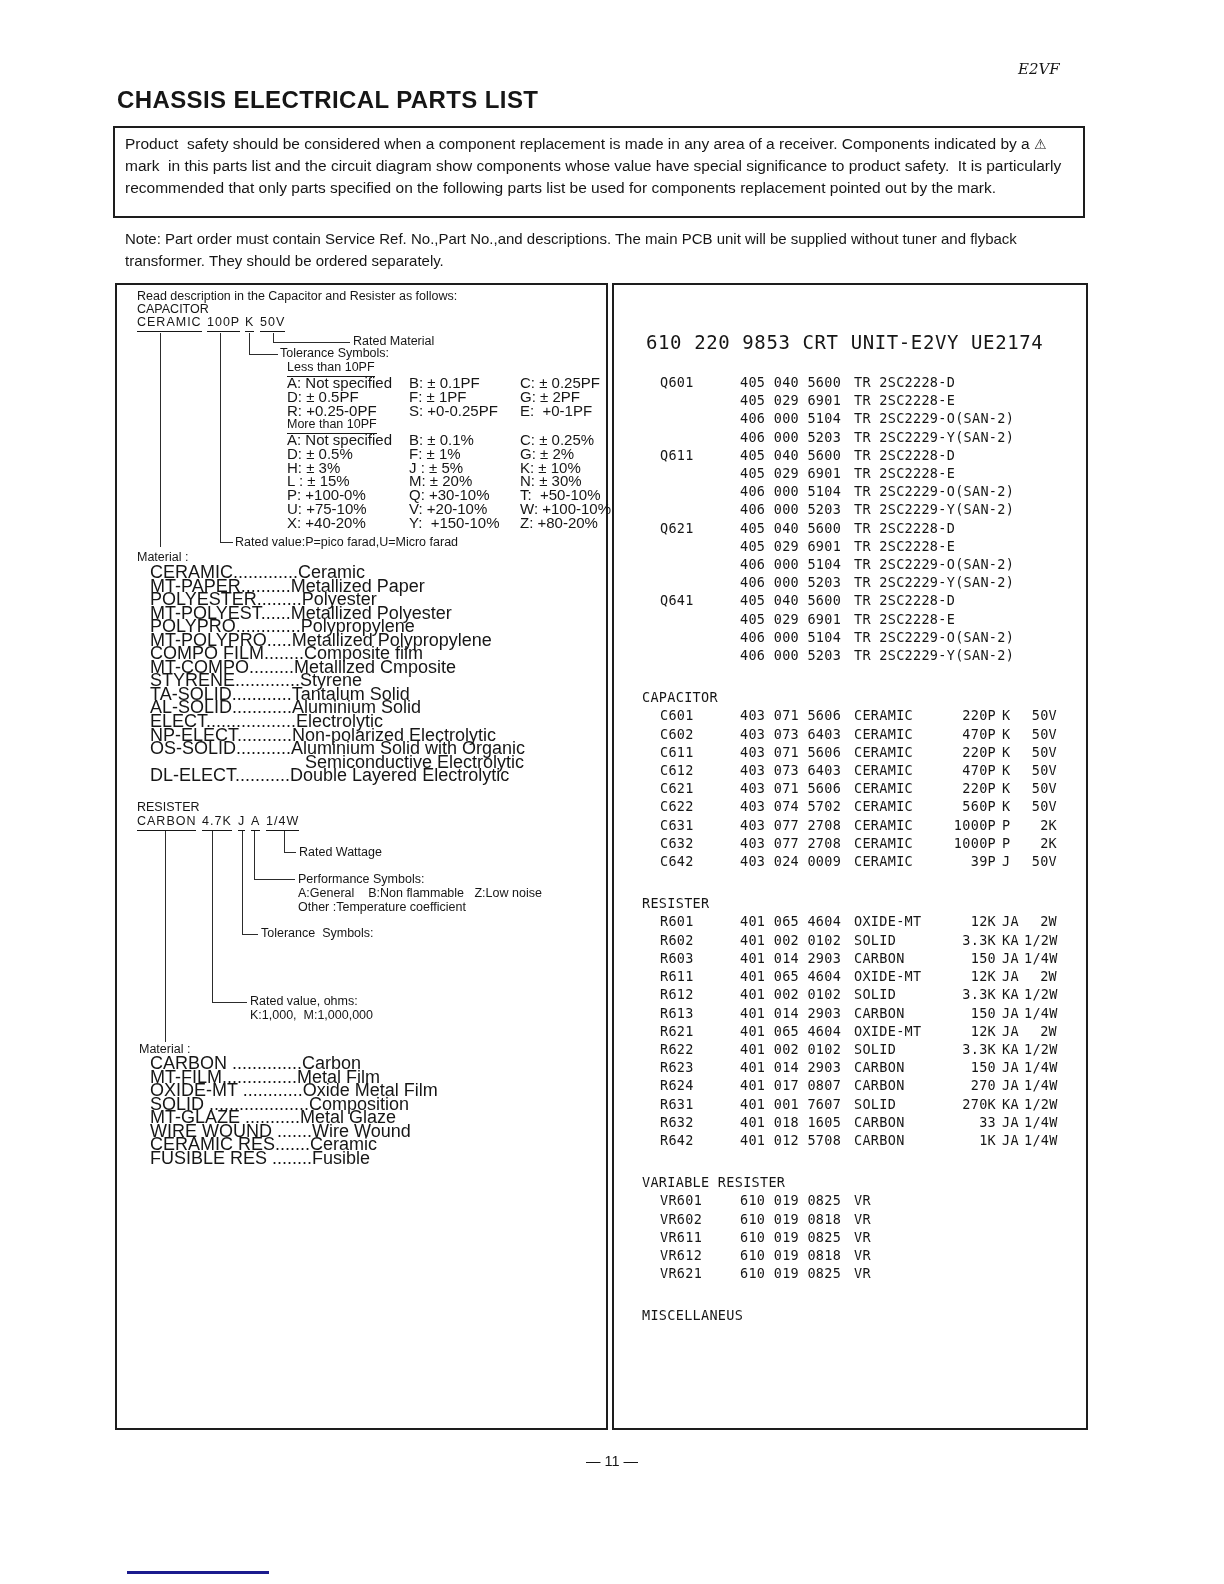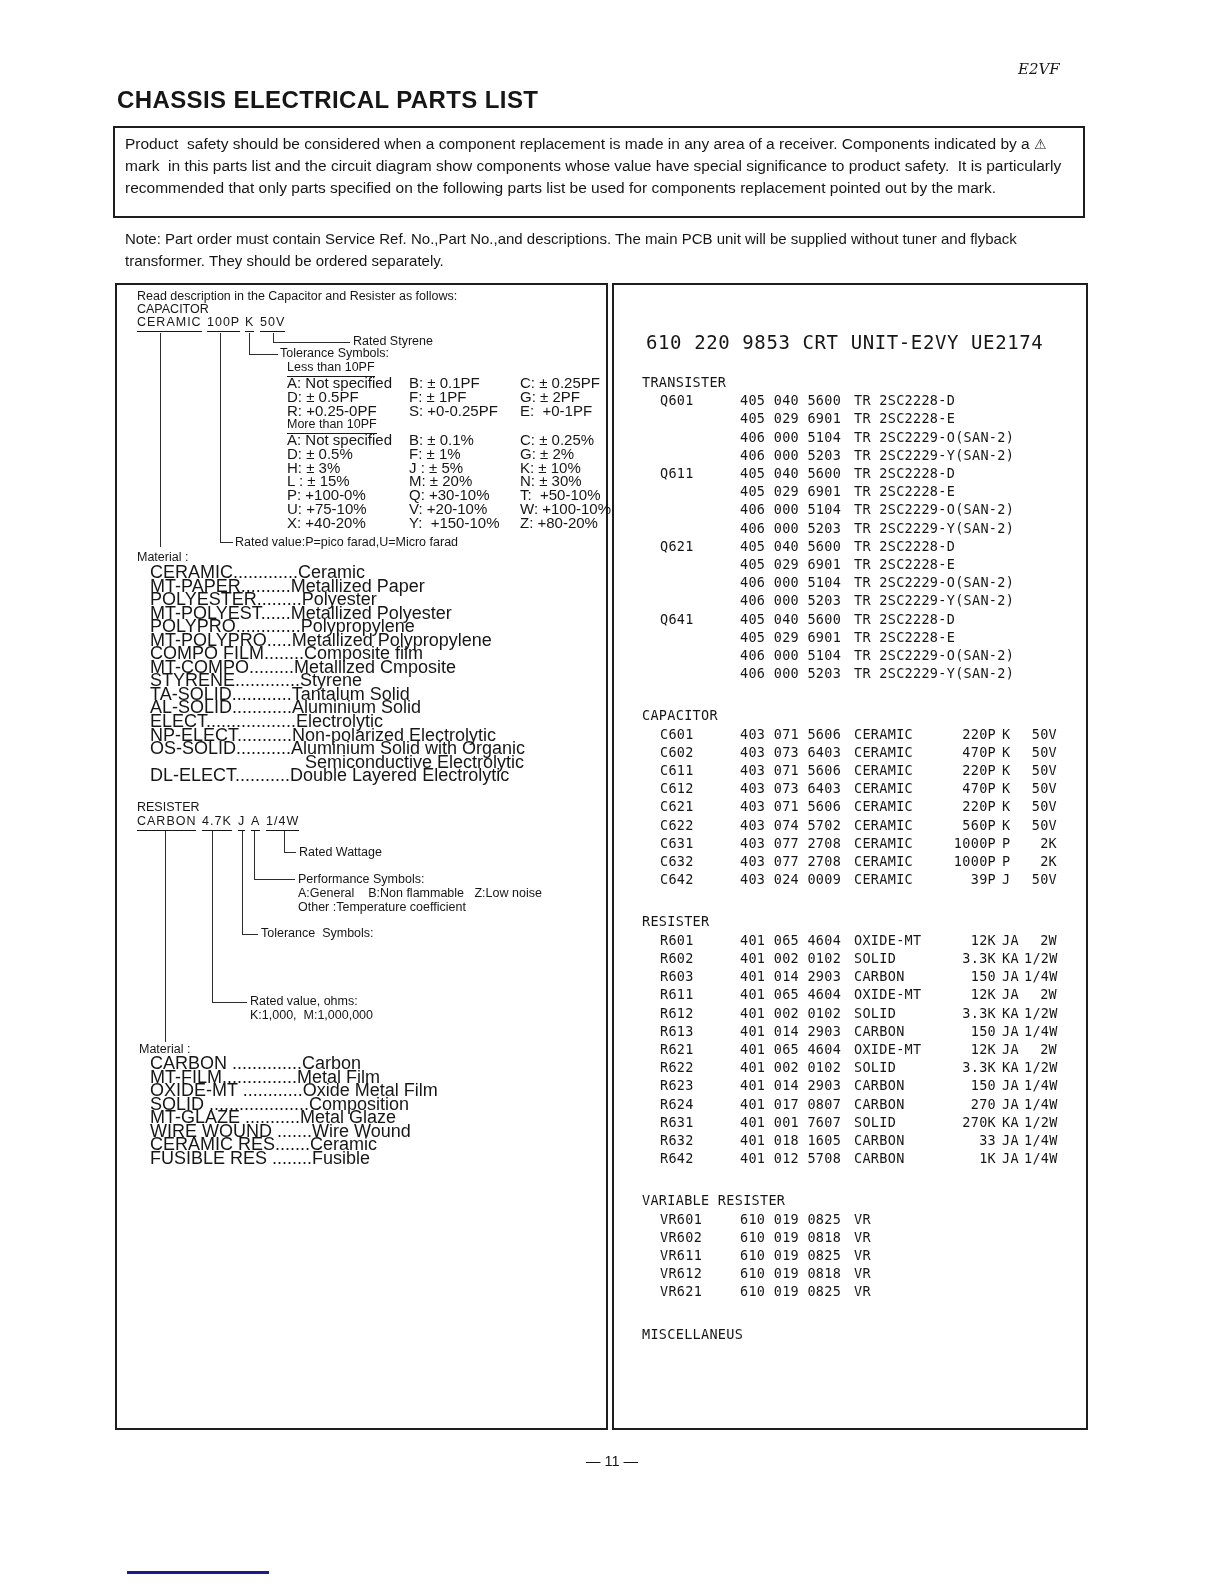--- a/index.html
+++ b/index.html
@@ -58,21 +58,21 @@
   <div class="abs sans legend-txt ul" style="left:143px;top:31px;letter-spacing:1px;">50V</div>
 
   <div class="vline" style="left:43px;top:48px;height:214px;"></div>
   <div class="vline" style="left:103px;top:48px;height:209px;"></div>
   <div class="hline" style="left:103px;top:257px;width:13px;"></div>
   <div class="vline" style="left:132px;top:48px;height:21px;"></div>
   <div class="hline" style="left:132px;top:69px;width:29px;"></div>
   <div class="vline" style="left:156px;top:48px;height:9px;"></div>
   <div class="hline" style="left:156px;top:57px;width:77px;"></div>
 
-  <div class="abs sans legend-txt" style="left:236px;top:50px;">Rated Styrene</div>
+  <div class="abs sans legend-txt" style="left:236px;top:50px;">Rated Material</div>
   <div class="abs sans legend-txt" style="left:163px;top:62px;">Tolerance Symbols:</div>
   <div class="abs sans legend-txt ul" style="left:170px;top:76px;">Less than 10PF</div>
   <div class="abs sans" style="left:170px;top:91px;" id="cap-tol-less">
       <div class="tol-row"><span class="tol-c1">A: Not specified</span><span class="tol-c2">B: ± 0.1PF</span><span>C: ± 0.25PF</span></div>
       <div class="tol-row"><span class="tol-c1">D: ± 0.5PF</span><span class="tol-c2">F: ± 1PF</span><span>G: ± 2PF</span></div>
       <div class="tol-row"><span class="tol-c1">R: +0.25-0PF</span><span class="tol-c2">S: +0-0.25PF</span><span>E:  +0-1PF</span></div>
     </div>
   <div class="abs sans legend-txt ul" style="left:170px;top:133px;">More than 10PF</div>
   <div class="abs sans" style="left:170px;top:148px;" id="cap-tol-more">
       <div class="tol-row"><span class="tol-c1">A: Not specified</span><span class="tol-c2">B: ± 0.1%</span><span>C: ± 0.25%</span></div>
@@ -142,21 +142,20 @@
       <div>FUSIBLE RES ........Fusible</div>
     </div>
 </div>
 
 <div class="box" style="left:612px;top:283px;width:476px;height:1147px;">
 
 
   <div class="abs mono unit-line" style="left:32px;top:46px;">610 220 9853 CRT UNIT-E2VY UE2174</div>
 
   <div class="abs mono" style="left:0;top:88px;right:0;" id="parts-flow">
-      <div class="pt-section-title">TRANSISTER</div>
       <div class="pt-row"><span class="pt-ref">Q601</span><span class="pt-part">405 040 5600</span><span class="pt-desc-wide">TR 2SC2228-D</span></div>
       <div class="pt-row"><span class="pt-ref"></span><span class="pt-part">405 029 6901</span><span class="pt-desc-wide">TR 2SC2228-E</span></div>
       <div class="pt-row"><span class="pt-ref"></span><span class="pt-part">406 000 5104</span><span class="pt-desc-wide">TR 2SC2229-O(SAN-2)</span></div>
       <div class="pt-row"><span class="pt-ref"></span><span class="pt-part">406 000 5203</span><span class="pt-desc-wide">TR 2SC2229-Y(SAN-2)</span></div>
       <div class="pt-row"><span class="pt-ref">Q611</span><span class="pt-part">405 040 5600</span><span class="pt-desc-wide">TR 2SC2228-D</span></div>
       <div class="pt-row"><span class="pt-ref"></span><span class="pt-part">405 029 6901</span><span class="pt-desc-wide">TR 2SC2228-E</span></div>
       <div class="pt-row"><span class="pt-ref"></span><span class="pt-part">406 000 5104</span><span class="pt-desc-wide">TR 2SC2229-O(SAN-2)</span></div>
       <div class="pt-row"><span class="pt-ref"></span><span class="pt-part">406 000 5203</span><span class="pt-desc-wide">TR 2SC2229-Y(SAN-2)</span></div>
       <div class="pt-row"><span class="pt-ref">Q621</span><span class="pt-part">405 040 5600</span><span class="pt-desc-wide">TR 2SC2228-D</span></div>
       <div class="pt-row"><span class="pt-ref"></span><span class="pt-part">405 029 6901</span><span class="pt-desc-wide">TR 2SC2228-E</span></div>

